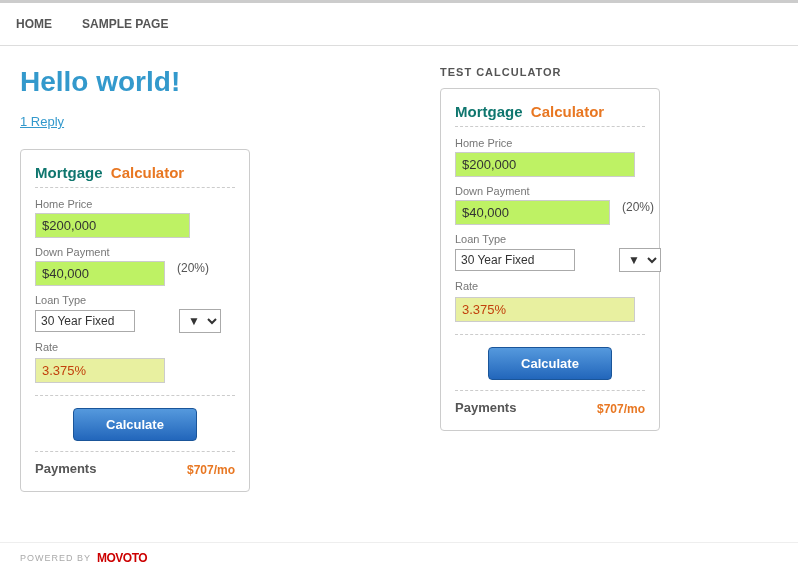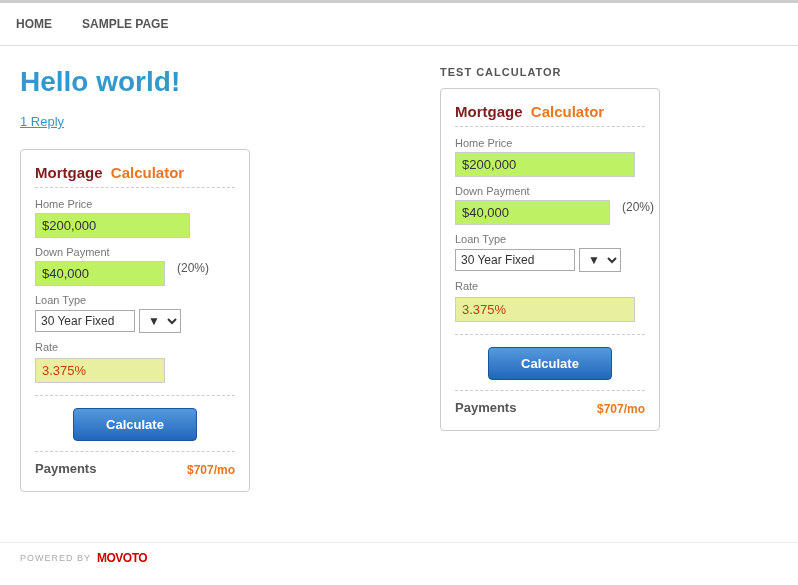--- a/index.html
+++ b/index.html
@@ -85,21 +85,21 @@
     .calc-heading {
       font-size: 15px;
       font-weight: bold;
       color: #555;
       margin-bottom: 10px;
       padding-bottom: 6px;
       border-bottom: 1px dashed #ccc;
     }
 
     .calc-heading span {
-      color: #7f1d1d;
+      color: #0f766e;
       font-weight: bold;
     }
 
     .field-label {
       font-size: 11px;
       color: #777;
       margin-bottom: 3px;
       margin-top: 8px;
     }
 
@@ -221,20 +221,21 @@
       font-size: 12px;
       font-weight: bold;
       color: #cc0000;
       letter-spacing: -0.5px;
     }
 
     .loan-type-row {
       display: flex;
       align-items: center;
       margin-top: 2px;
+      gap: 40px;
     }
 
     .loan-type-input {
       background: #fff;
       border: 1px solid #aaa;
       padding: 3px 5px;
       font-size: 12px;
       color: #333;
       width: 100px;
     }

